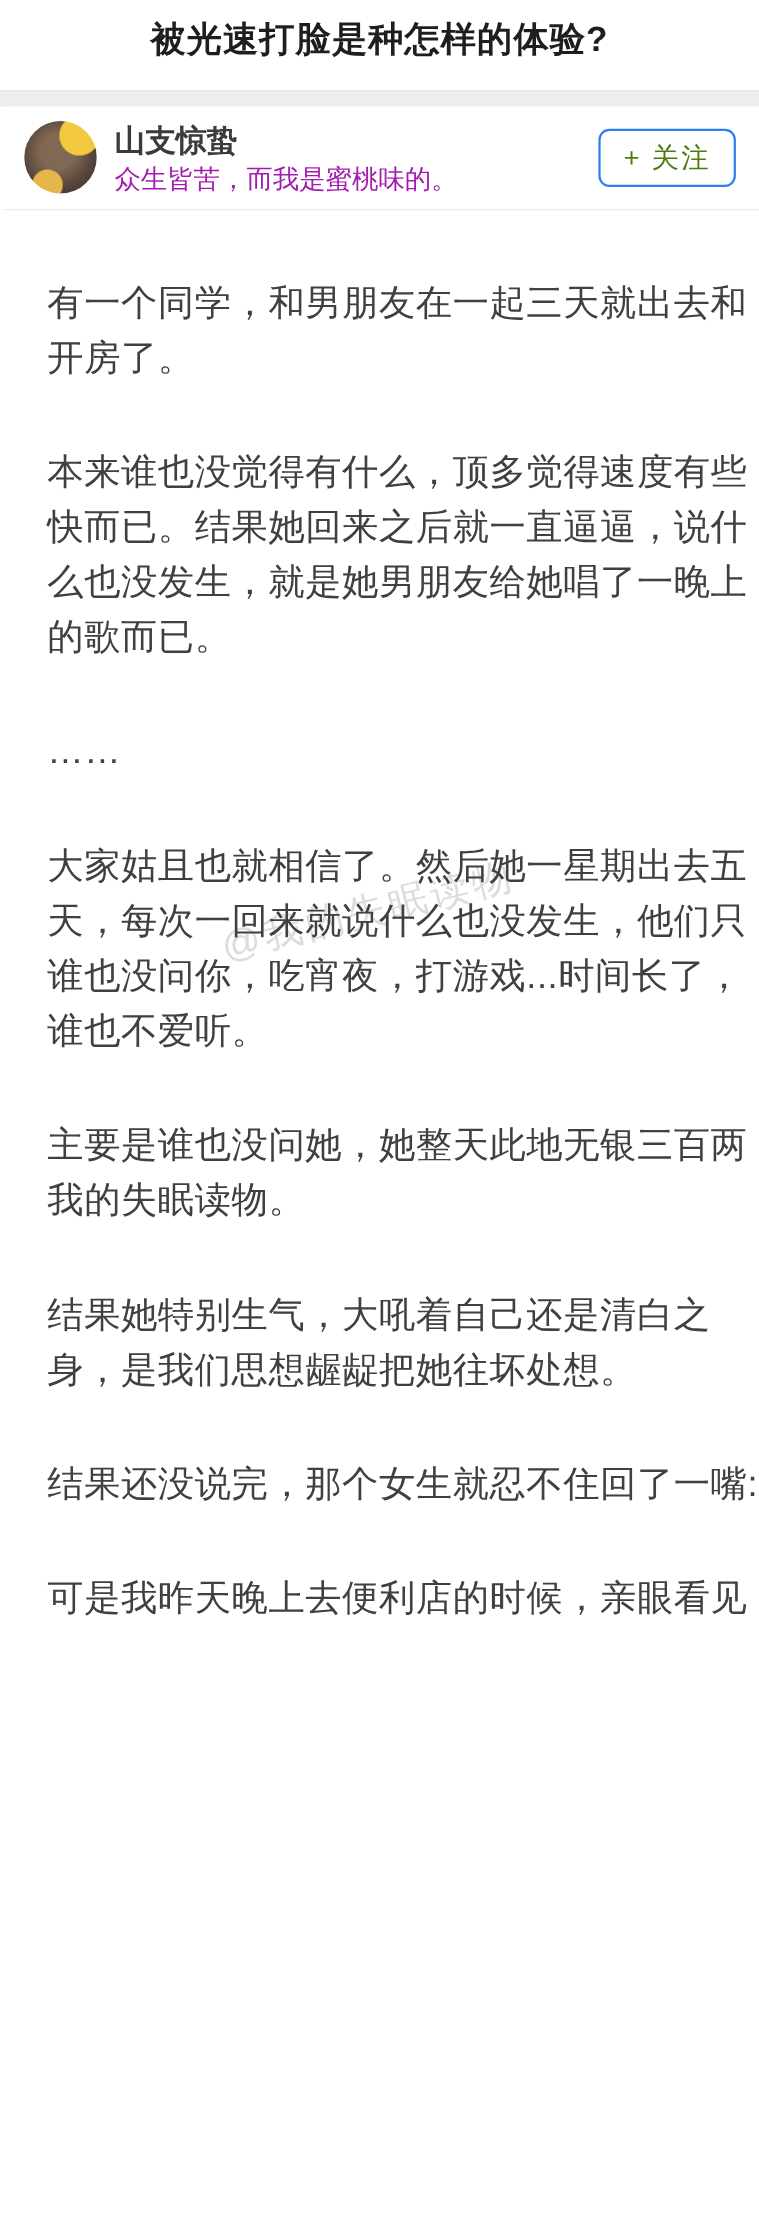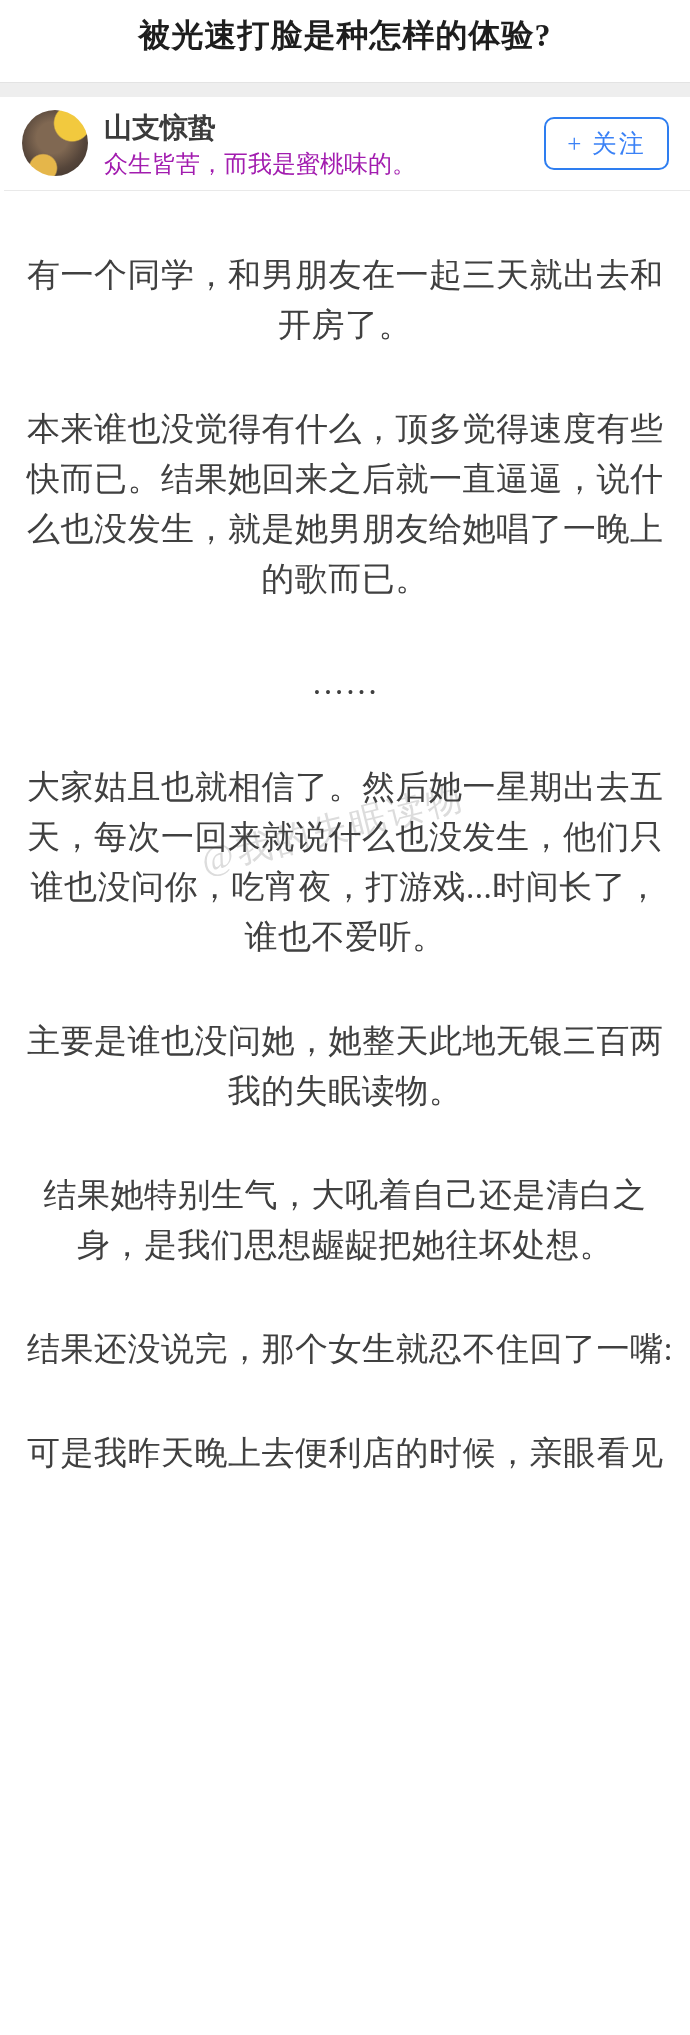--- a/index.html
+++ b/index.html
@@ -1,21 +1,21 @@
 <!DOCTYPE html>
 <html><head>
 <meta charset="utf-8">
 <style>
   html,body{margin:0;padding:0;background:#ffffff;}
   .page{
     position:relative;
     width:690px;
     height:1475px;
     background:#ffffff;
-    font-family:Liberation Serif, serif;
+    font-family:Liberation Sans, sans-serif;
     overflow:hidden;
   }
   
   .q-title{
     position:absolute;
     top:12px; left:0; right:0;
     text-align:center;
     font-size:32px;
     font-weight:700;
     line-height:46px;
@@ -69,40 +69,40 @@
     white-space:nowrap;
   }
   .follow-btn{
     position:absolute;
     right:25px; top:20px;
     width:125px; height:53px;
     box-sizing:border-box;
     border:2px solid #2e7ef0;
     border-radius:10px;
     background:#ffffff;
-    color:#3b82f6;
+    color:#4d7c0f;
     font-size:25px;
     font-family:inherit;
     display:flex;
     align-items:center;
     justify-content:center;
     letter-spacing:2px;
     padding:0;
     cursor:pointer;
   }
   
   .article{
     position:absolute;
     top:192px; left:0;
     width:690px;
     padding:58px 27px 0 27px;
     box-sizing:border-box;
     z-index:2;
   }
-  .para{margin:0 0 54px 0; padding:0;text-align:center;}
+  .para{margin:0 0 54px 16px; padding:0;}
   .para:nth-child(5){margin-top:36px;}
   .line{
     display:block;
     height:50px;
     line-height:50px;
     font-size:33px;
     color:#404040;
     letter-spacing:0.5px;
     white-space:nowrap;
   }

